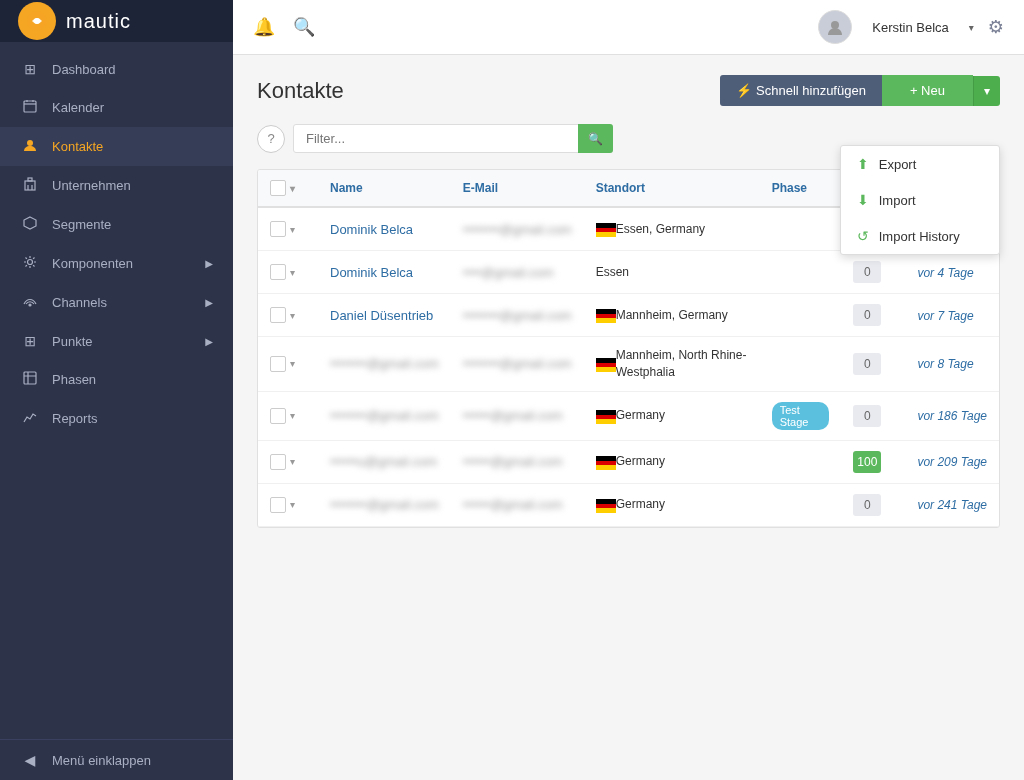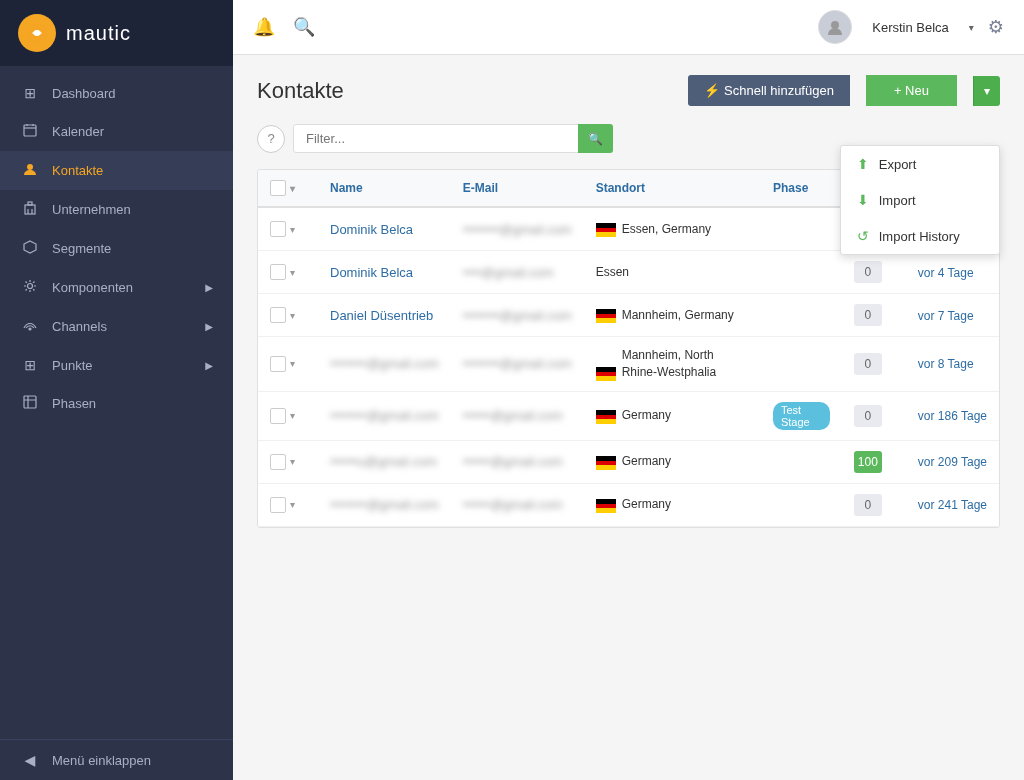--- a/index.html
+++ b/index.html
@@ -9,21 +9,21 @@
     .sidebar {
       width: 233px;
       background: #2d3349;
       color: #aab0c4;
       display: flex;
       flex-direction: column;
       flex-shrink: 0;
       height: 100%;
     }
     .sidebar-logo {
-      padding: 14px 18px;
+      padding: 2px 18px;
       display: flex;
       align-items: center;
       background: #1e2438;
     }
     .logo-icon {
       width: 38px; height: 38px;
       background: #f5a623;
       border-radius: 50%;
       display: flex; align-items: center; justify-content: center;
       margin-right: 10px;
@@ -90,21 +90,21 @@
       overflow-y: auto;
       padding: 20px 24px;
       position: relative;
     }
     .page-header {
       display: flex;
       align-items: center;
       margin-bottom: 18px;
     }
     .page-title { font-size: 22px; font-weight: 400; color: #333; }
-    .header-actions { margin-left: auto; display: flex; align-items: center; gap: 16px; }
+    .header-actions { margin-left: auto; display: flex; align-items: center; gap: 0; }
     .btn-quick-add {
       background: #4e5d78;
       color: white;
       border: none;
       padding: 8px 16px;
       font-size: 13px;
       cursor: pointer;
       display: flex; align-items: center; gap: 6px;
       border-radius: 3px 0 0 3px;
     }
@@ -231,21 +231,21 @@
     }
     .row-chevron {
       font-size: 10px; color: #999; cursor: pointer;
     }
     .contact-link { color: #2e6da4; text-decoration: none; font-weight: 500; }
     .email-blur {
       color: #999;
       filter: blur(3px);
       user-select: none;
     }
-    .location-cell { display: flex; align-items: flex-end; gap: 6px; }
+    .location-cell { display: flex; align-items: center; }
     .flag {
       width: 20px; height: 14px;
       display: inline-block;
       flex-shrink: 0;
       margin-top: 2px;
     }
     
     .flag-de {
       background: linear-gradient(to bottom, #000 33%, #D00 33%, #D00 66%, #FFCE00 66%);
     }
@@ -266,20 +266,21 @@
       background: #e8eaf0;
       color: #666;
       border-radius: 3px;
       font-size: 12px;
     }
     .points-badge.green { background: #5cb85c; color: white; }
     .last-active {
       color: #2e6da4;
       font-size: 12px;
       white-space: nowrap;
+      font-style: italic;
     }
     .col-last-active { min-width: 80px; }
     .col-sort-icon { font-size: 10px; color: #2e6da4; margin-left: 4px; }
   </style>
 </head>
 <body>
 
 <nav class="sidebar">
   <div class="sidebar-logo">
     <div class="logo-icon">
@@ -375,20 +376,28 @@
     <div class="nav-item">
       <span class="nav-icon">
         <svg width="14" height="14" viewBox="0 0 14 14" fill="none" stroke="currentColor" stroke-width="1.2">
             <rect x="1" y="1" width="12" height="12" rx="1"></rect>
             <path d="M1 5h12M5 1v12"></path>
           </svg>
       </span>
       <span class="nav-label">Phasen</span>
     </div>
 
+    <div class="nav-item">
+      <span class="nav-icon">
+        <svg width="14" height="14" viewBox="0 0 14 14" fill="none" stroke="currentColor" stroke-width="1.2">
+            <polyline points="1,12 4,7 7,9 10,4 13,6"></polyline>
+          </svg>
+      </span>
+      <span class="nav-label">Reports</span>
+    </div>
   </div>
 
   <div class="sidebar-bottom">
     <span class="nav-icon">◀</span>
     <span>Menü einklappen</span>
   </div>
 </nav>
 
 <div class="main">
 

